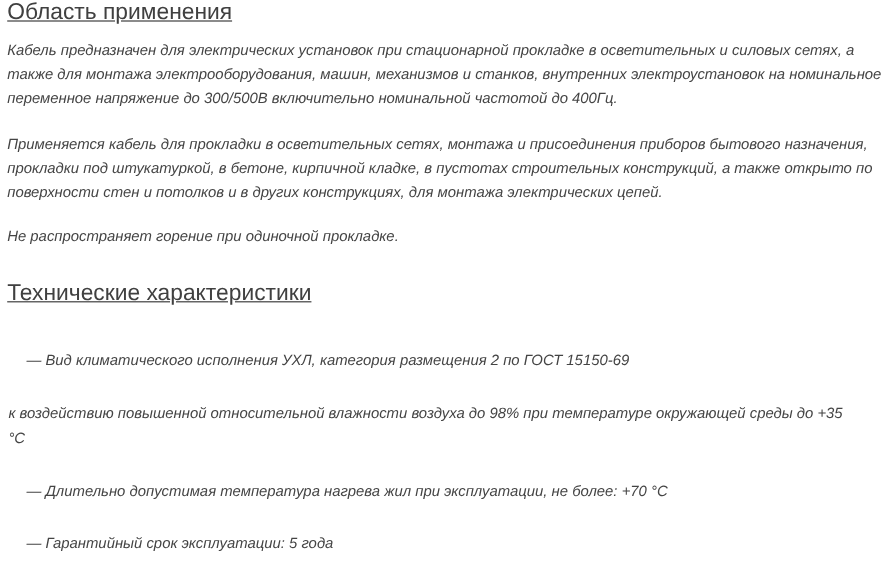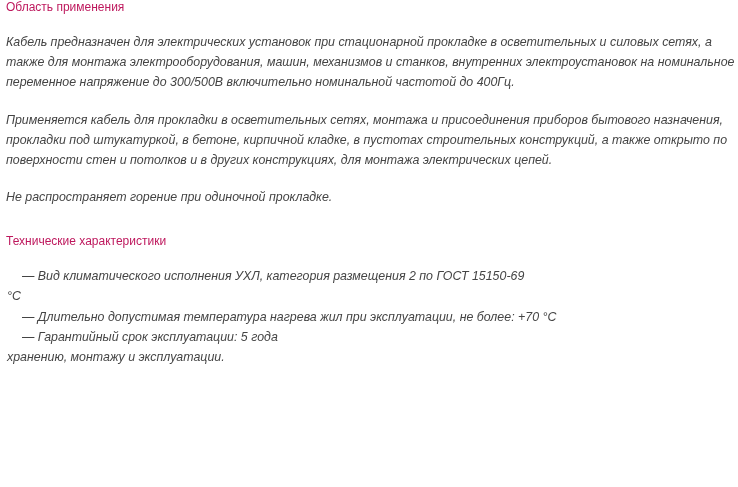--- a/index.html
+++ b/index.html
@@ -11,26 +11,27 @@
     width: 738px;
     height: 487px;
     overflow: hidden;
     font-family: "Liberation Sans", sans-serif;
     color: #333333;
     position: relative;
   }
   .section-title {
     font-family: "Liberation Sans", sans-serif;
     font-weight: normal;
-    font-size: 12px;
-    color: #be185d;
+    font-size: 19px;
+    color: #404040;
     margin: 0;
     position: absolute;
     left: 6px;
     white-space: nowrap;
+    text-decoration: underline;
   }
   .para {
     font-style: italic;
     font-size: 12.4px;
     line-height: 20px;
     color: #444444;
     margin: 0;
     position: absolute;
     left: 6px;
     width: 735px;
@@ -41,21 +42,21 @@
     left: 22px;
     top: 266px;
     margin: 0;
     padding: 0;
     list-style: none;
     font-style: italic;
     font-size: 12.4px;
     line-height: 20.3px;
     color: #444444;
   }
-  .list li { white-space: nowrap; }
+  .list li { white-space: nowrap; margin-top: 24px; }
   .cont { display: block; margin-left: -15px; }
 </style>
 </head>
 <body>
 
 <h2 class="section-title" style="top:0px;">Область применения</h2>
 
 <div class="para" style="top:32px;">
   <div>Кабель предназначен для электрических установок при стационарной прокладке в осветительных и силовых сетях, а</div>
   <div>также для монтажа электрооборудования, машин, механизмов и станков, внутренних электроустановок на номинальное</div>
@@ -72,20 +73,21 @@
   <div>Не распространяет горение при одиночной прокладке.</div>
 </div>
 
 <h2 class="section-title" style="top:234px;">Технические характеристики</h2>
 
 <ul class="list">
   <li>
     <span>— Вид климатического исполнения УХЛ, категория размещения 2 по ГОСТ 15150-69</span>
   </li>
   <li>
+    <span class="cont">к воздействию повышенной относительной  влажности воздуха до 98% при температуре окружающей среды до +35</span>
     <span class="cont"> °С</span>
   </li>
   <li>
     <span>— Длительно допустимая температура нагрева жил при эксплуатации, не более: +70  °С</span>
   </li>
   <li>
     <span>— Гарантийный срок эксплуатации: 5 года</span>
   </li>
   <li>
     <span class="cont">хранению, монтажу и эксплуатации.</span>

